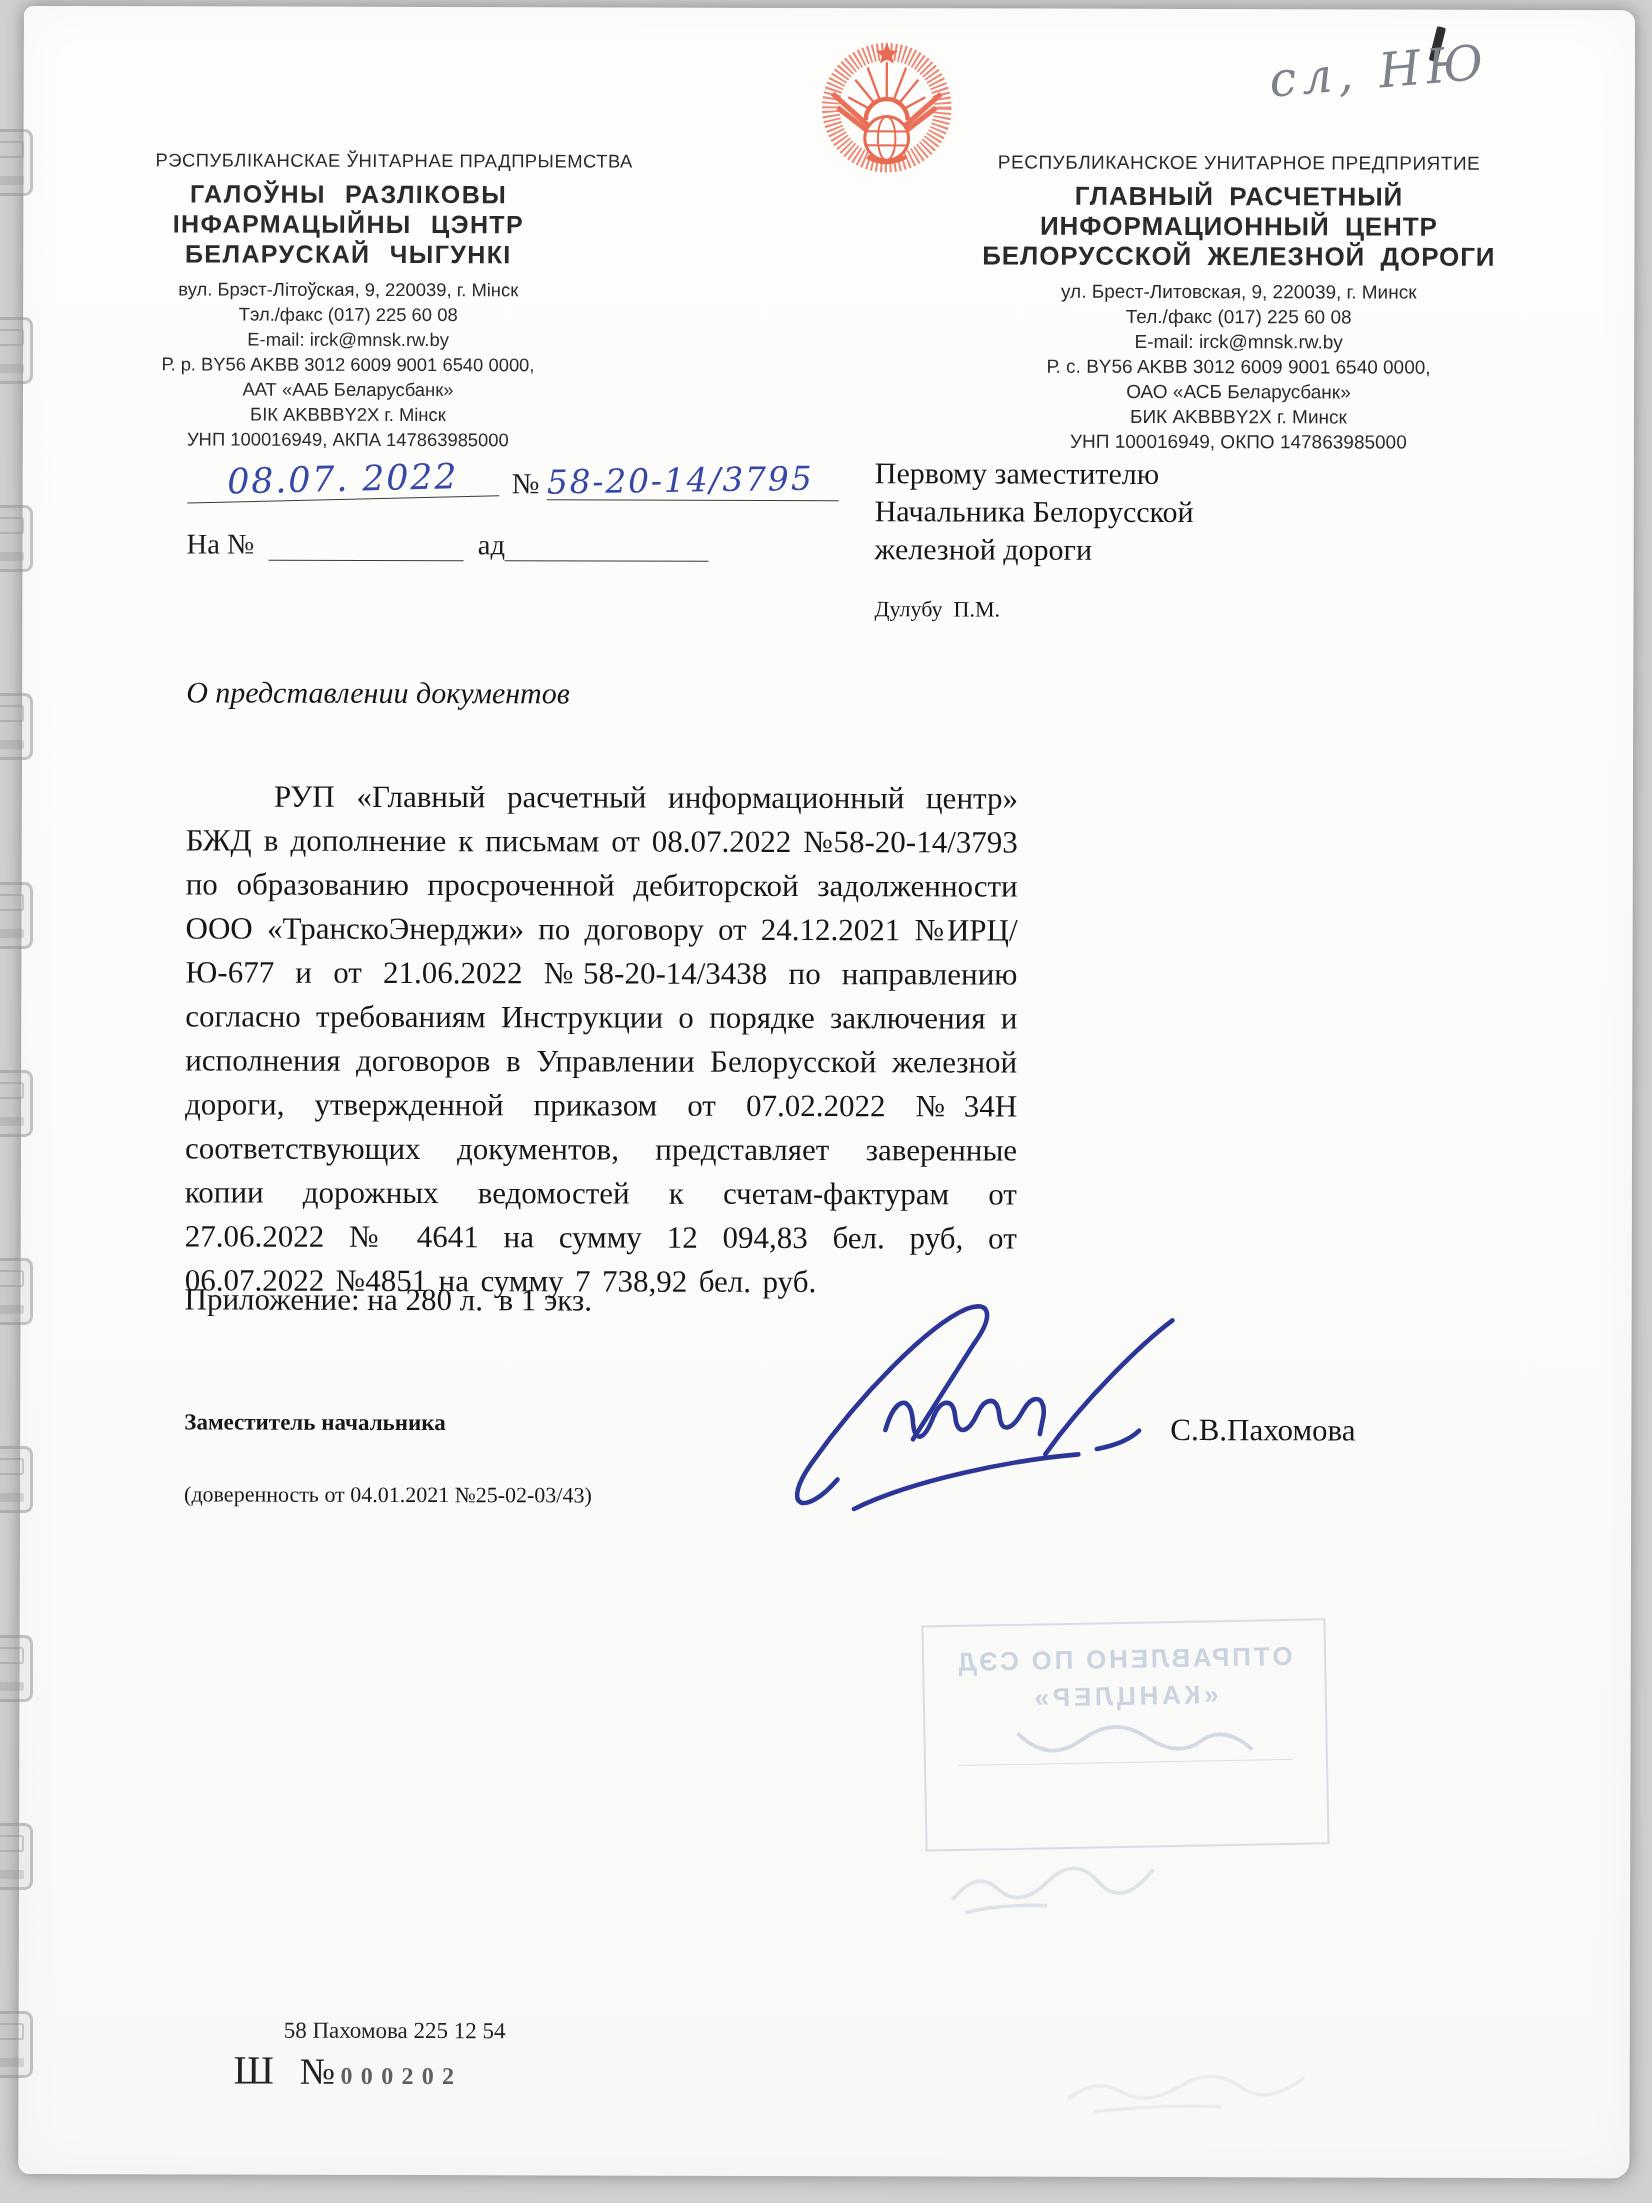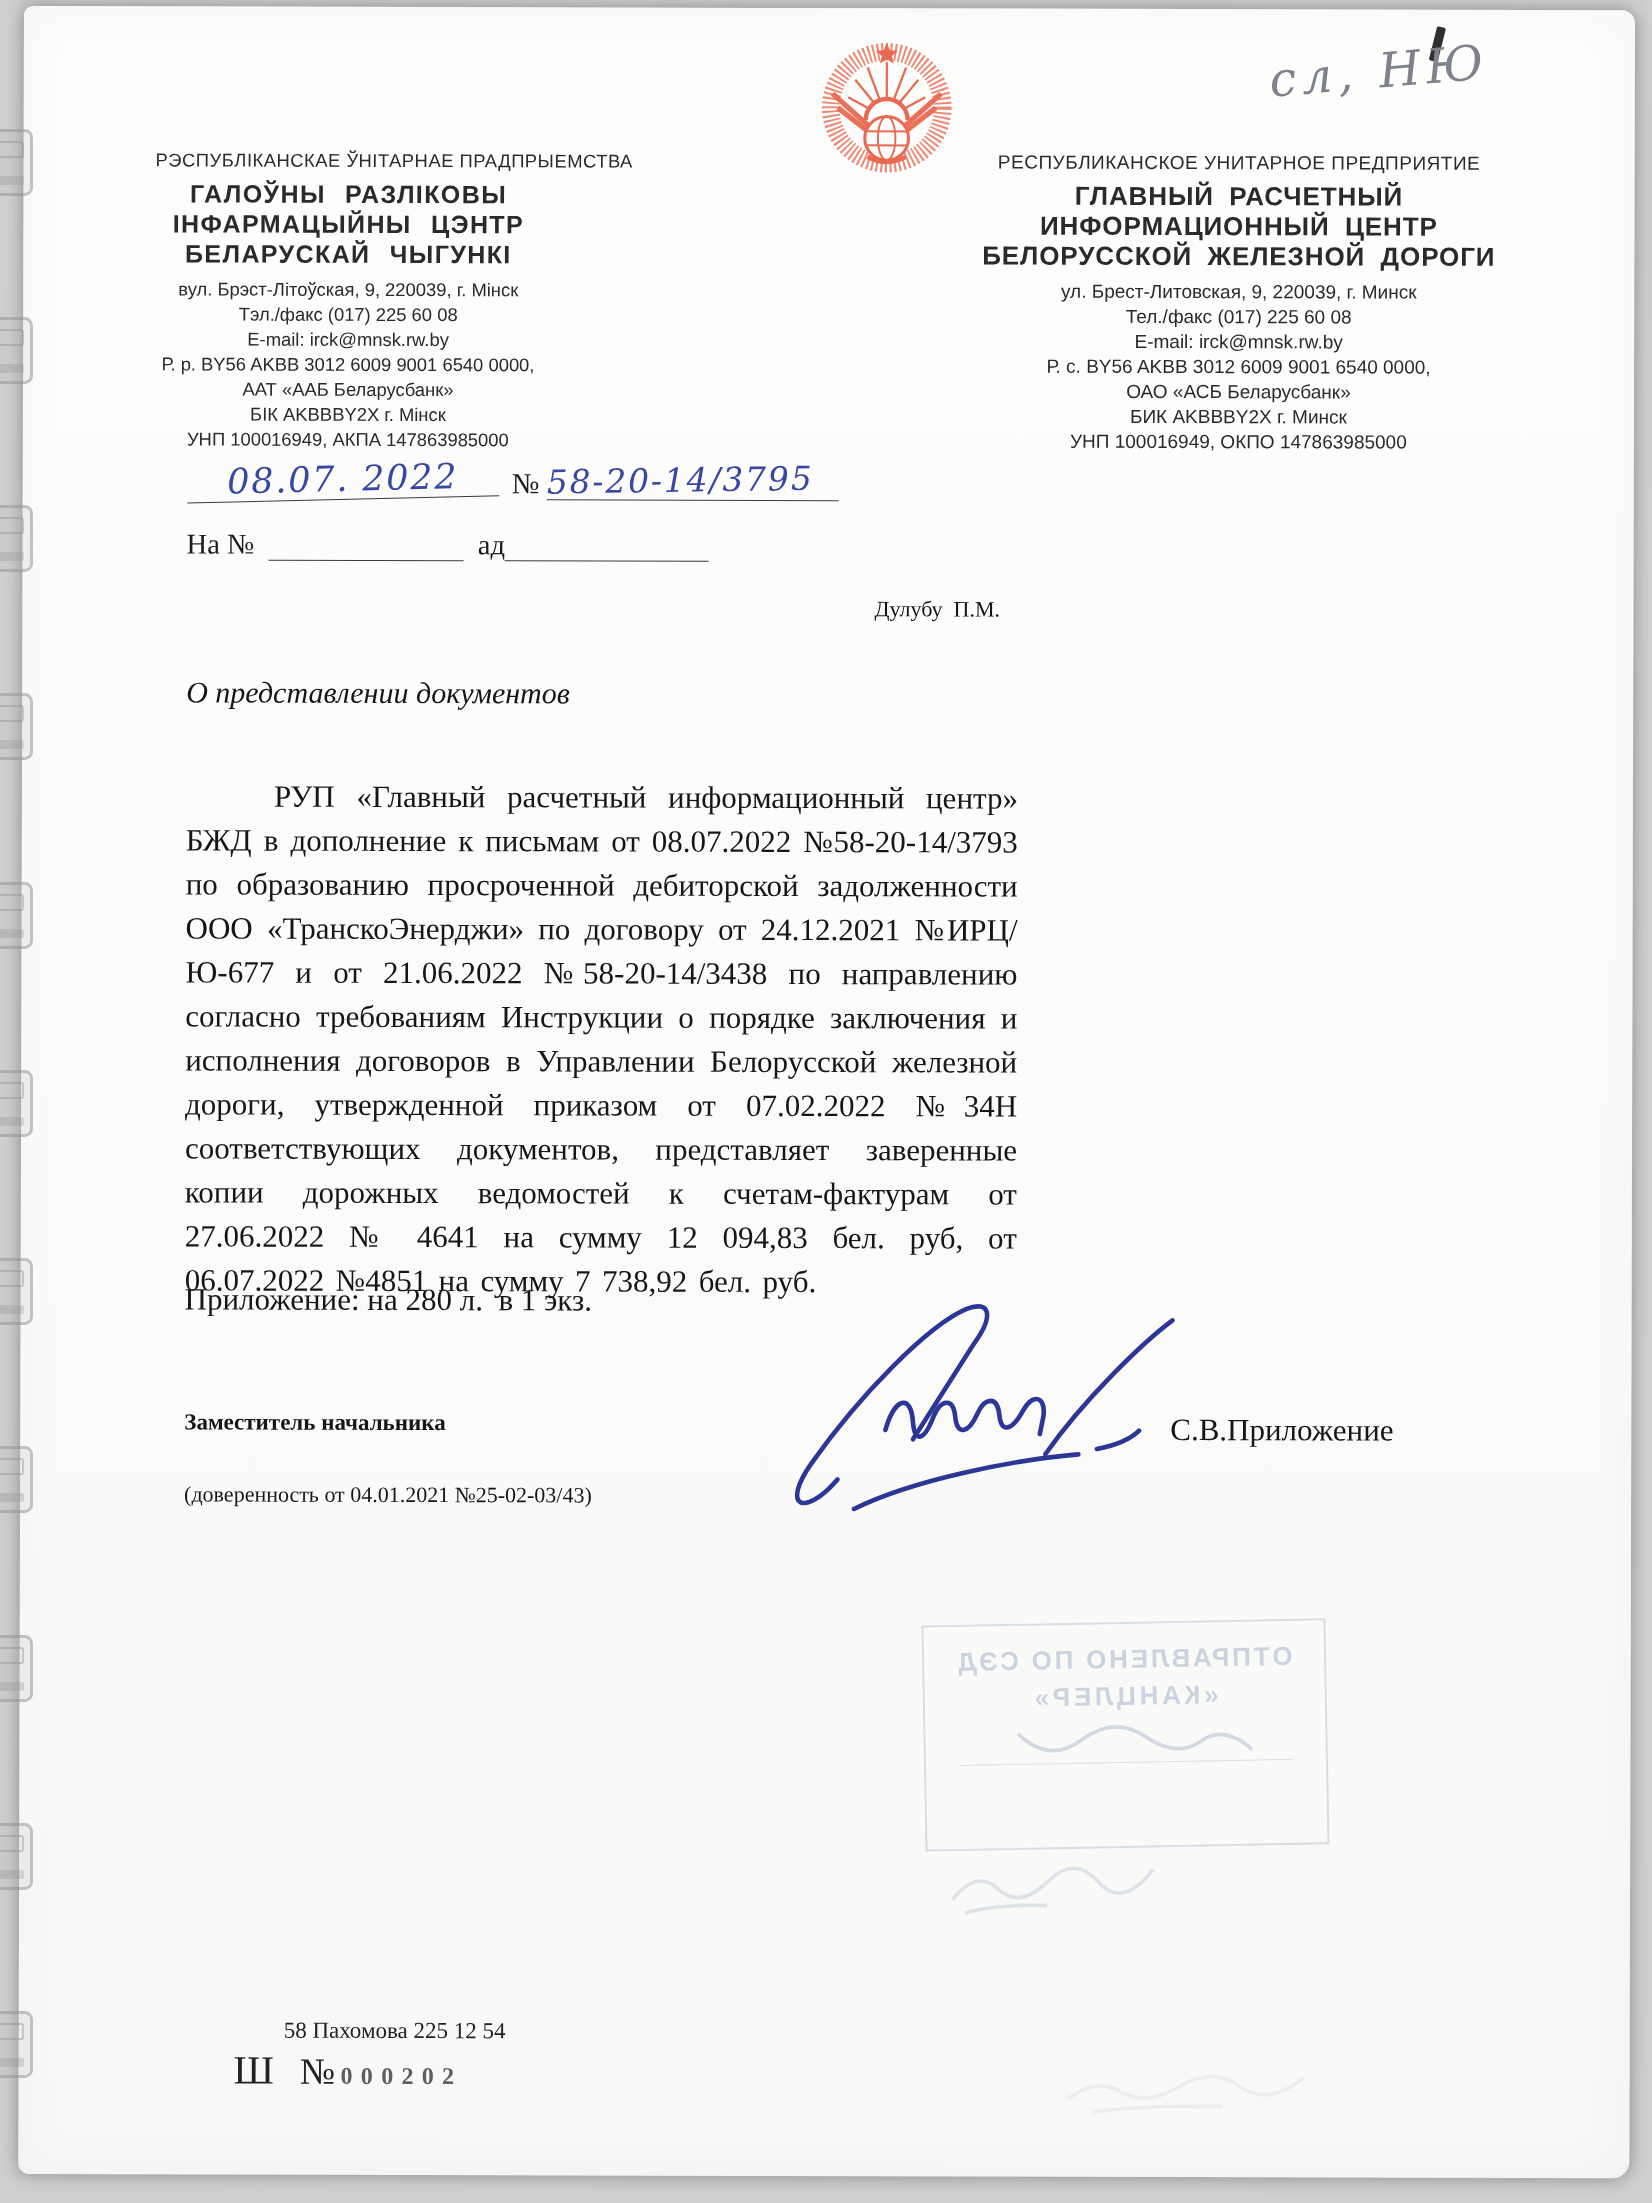--- a/index.html
+++ b/index.html
@@ -175,40 +175,45 @@
     </div>
   </div>
 
   <div class="ref-row">
     <span class="uline date-line"><span class="hw">08.07. 2022</span></span><span class="num-label">№</span><span class="uline" style="width:292px;text-align:left;"><span class="hw" style="font-size:33px;transform:rotate(-1deg);display:inline-block;">58-20-14/3795</span></span>
   </div>
   <div class="ref-row2">
     <span>На №</span><span class="uline blank1"></span><span class="ad">ад</span><span class="uline blank2"></span>
   </div>
 
+  <div class="addressee">
+    <div>Первому заместителю</div>
+    <div>Начальника Белорусской</div>
+    <div>железной дороги</div>
+  </div>
   <div class="addr-name">Дулубу&nbsp; П.М.</div>
 
   <div class="subject">О представлении документов</div>
 
   <div class="body-par">РУП «Главный расчетный информационный центр» БЖД в дополнение к письмам от 08.07.2022 №58-20-14/3793 по образованию просроченной дебиторской задолженности ООО «ТранскоЭнерджи» по договору от 24.12.2021 №ИРЦ/Ю-677 и от 21.06.2022 №58-20-14/3438 по направлению согласно требованиям Инструкции о порядке заключения и исполнения договоров в Управлении Белорусской железной дороги, утвержденной приказом от 07.02.2022 №34Н соответствующих документов, представляет заверенные копии дорожных ведомостей к счетам-фактурам от 27.06.2022 №&nbsp;4641 на сумму 12&nbsp;094,83 бел. руб, от 06.07.2022 №4851 на сумму 7&nbsp;738,92 бел. руб.</div>
   <div class="attachment">Приложение: на 280 л.&nbsp; в 1 экз.</div>
 
   <div class="sig-pos">Заместитель начальника</div>
   <div class="sig-svg">
     <svg viewBox="0 0 470 260" width="432" height="239" xmlns="http://www.w3.org/2000/svg">
       <g stroke="#2b3697" stroke-width="5" fill="none" stroke-linecap="round">
         <path d="M70,206 C34,248 8,236 42,188 C94,114 168,38 210,20 C236,10 240,28 218,58 L152,162"></path>
         <path d="M122,152 c10,-36 28,-40 30,-8 c2,22 12,20 22,-6 c8,-20 22,-22 24,0 c2,20 14,18 24,-4 c8,-18 22,-20 24,2 c2,20 14,16 26,-6 c10,-18 24,-16 22,6 l-4,20"></path>
         <path d="M296,178 C338,118 402,56 434,32"></path>
         <path d="M88,238 C152,206 262,184 332,178"></path>
         <path d="M352,172 q32,-6 46,-20"></path>
       </g>
     </svg>
   </div>
-  <div class="sig-name">С.В.Приложение</div>
+  <div class="sig-name">С.В.Пахомова</div>
   <div class="poa">(доверенность от 04.01.2021 №25-02-03/43)</div>
 
   <div class="stamp">
     <div class="l1">ОТПРАВЛЕНО ПО СЭД</div>
     <div class="l2">«КАНЦЛЕР»</div>
     <div class="rule"></div>
     <svg viewBox="0 0 300 70" width="275" height="64" style="position:absolute;left:55px;top:84px;">
       <path d="M20,48 q30,-28 56,-10 t60,-6 t70,2 t70,-8" stroke="rgba(96,124,168,.25)" stroke-width="4" fill="none"></path>
     </svg>
   </div>

